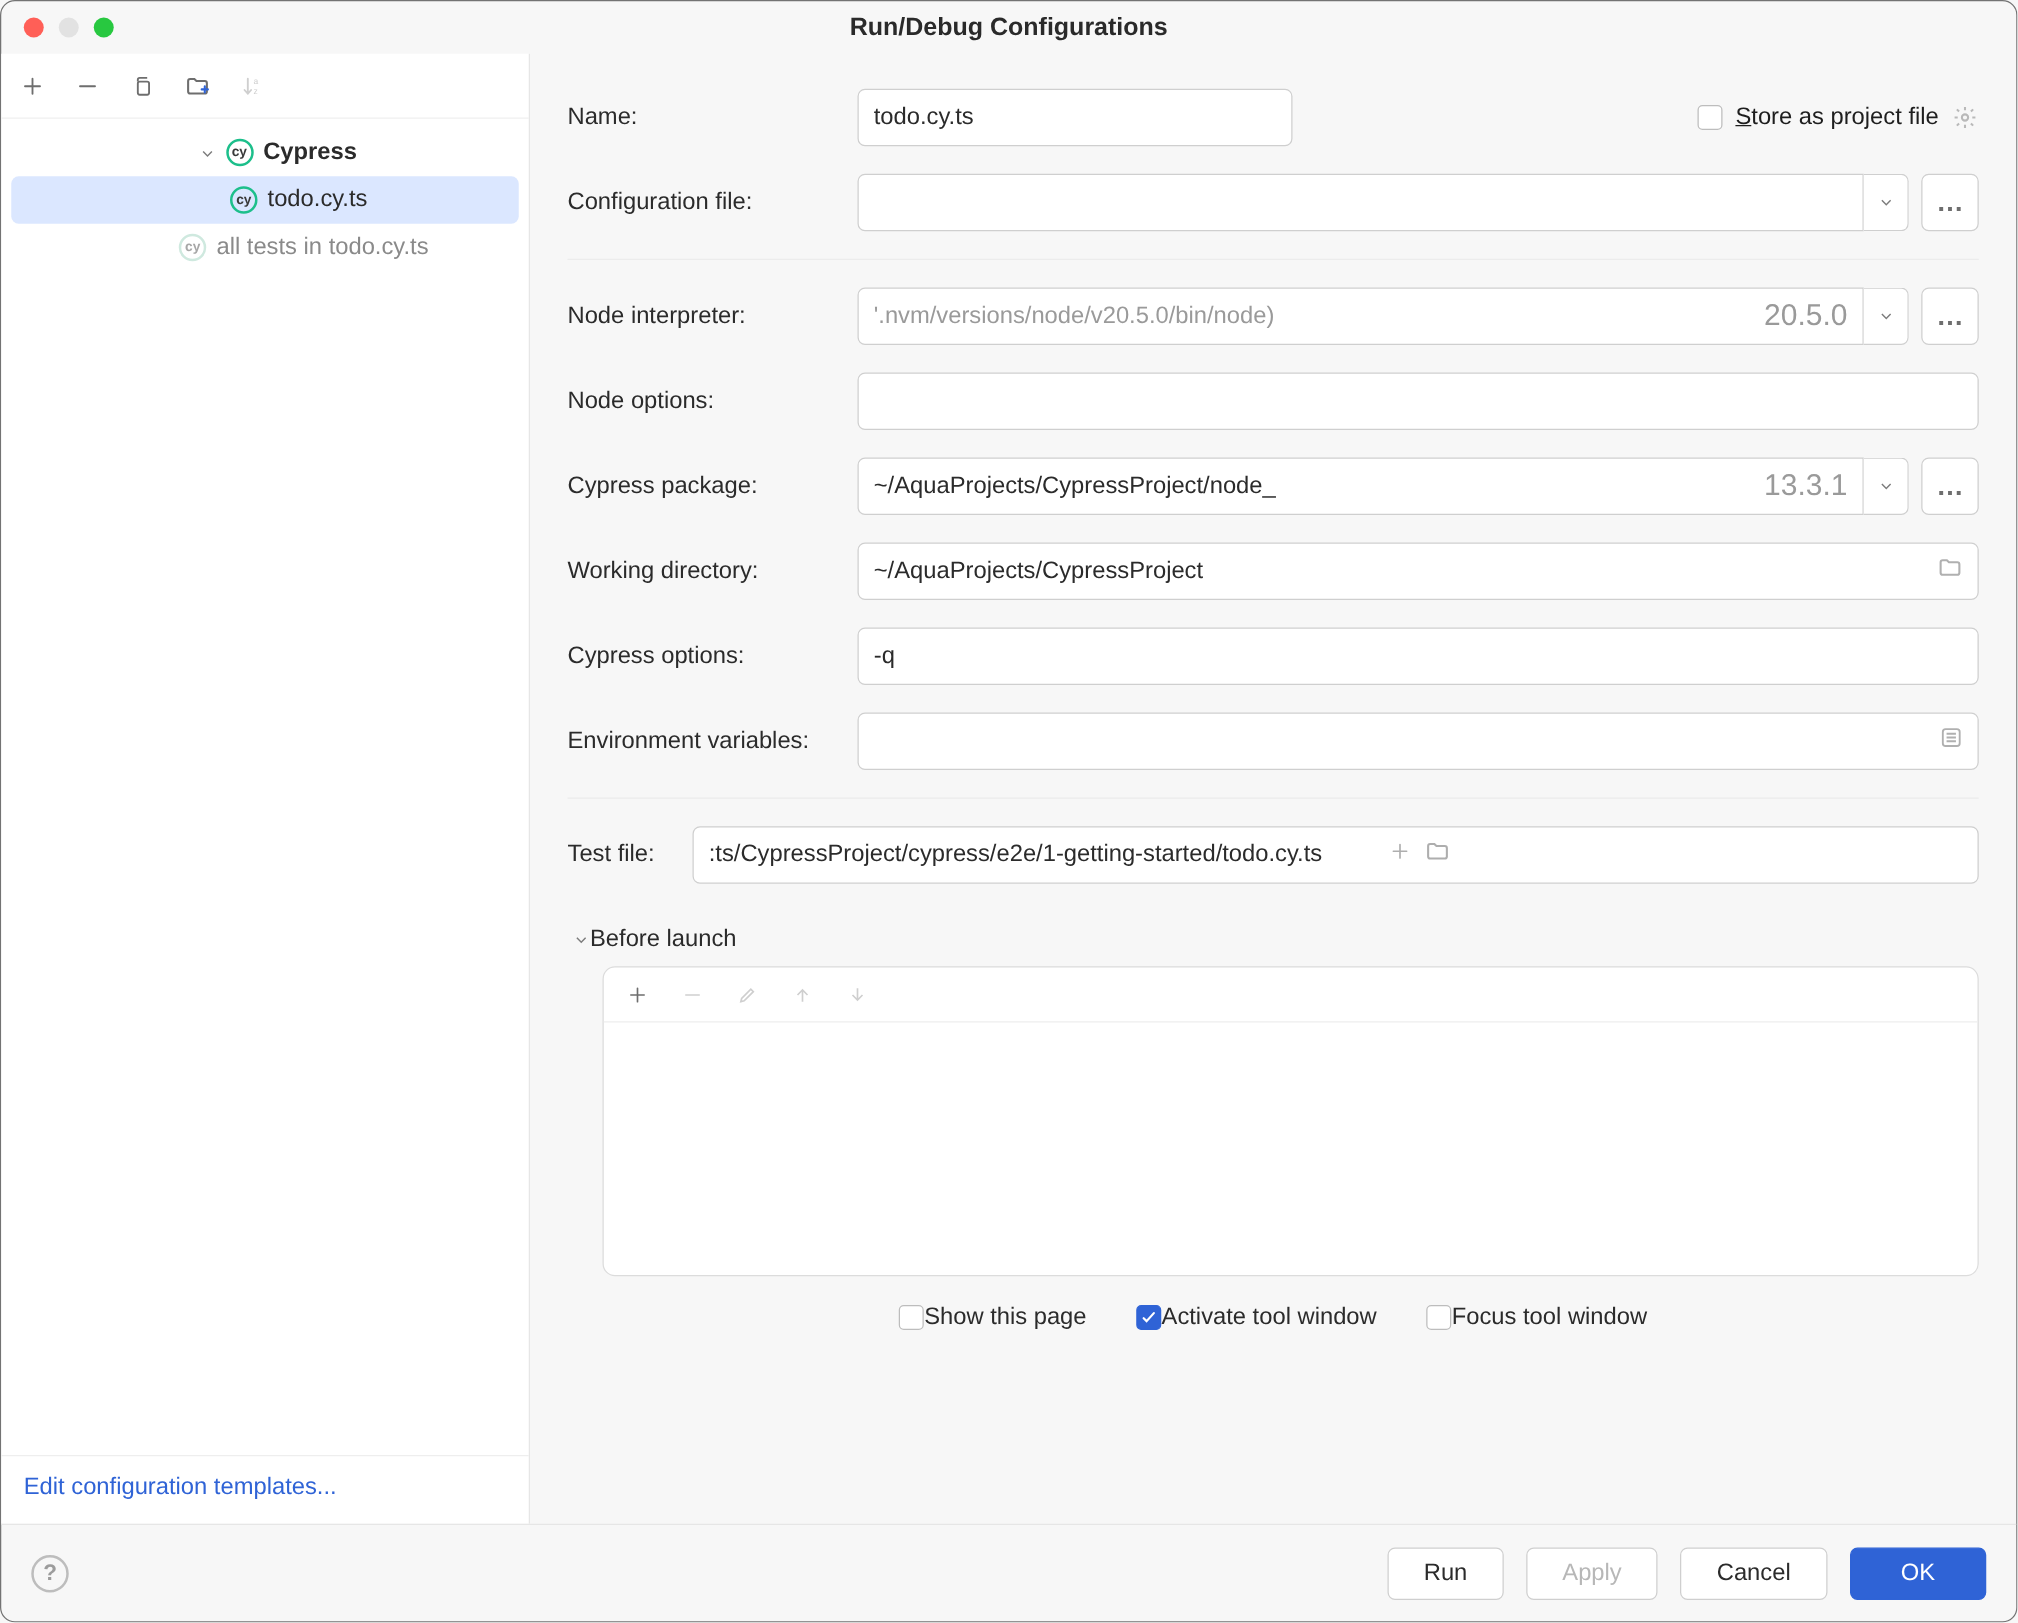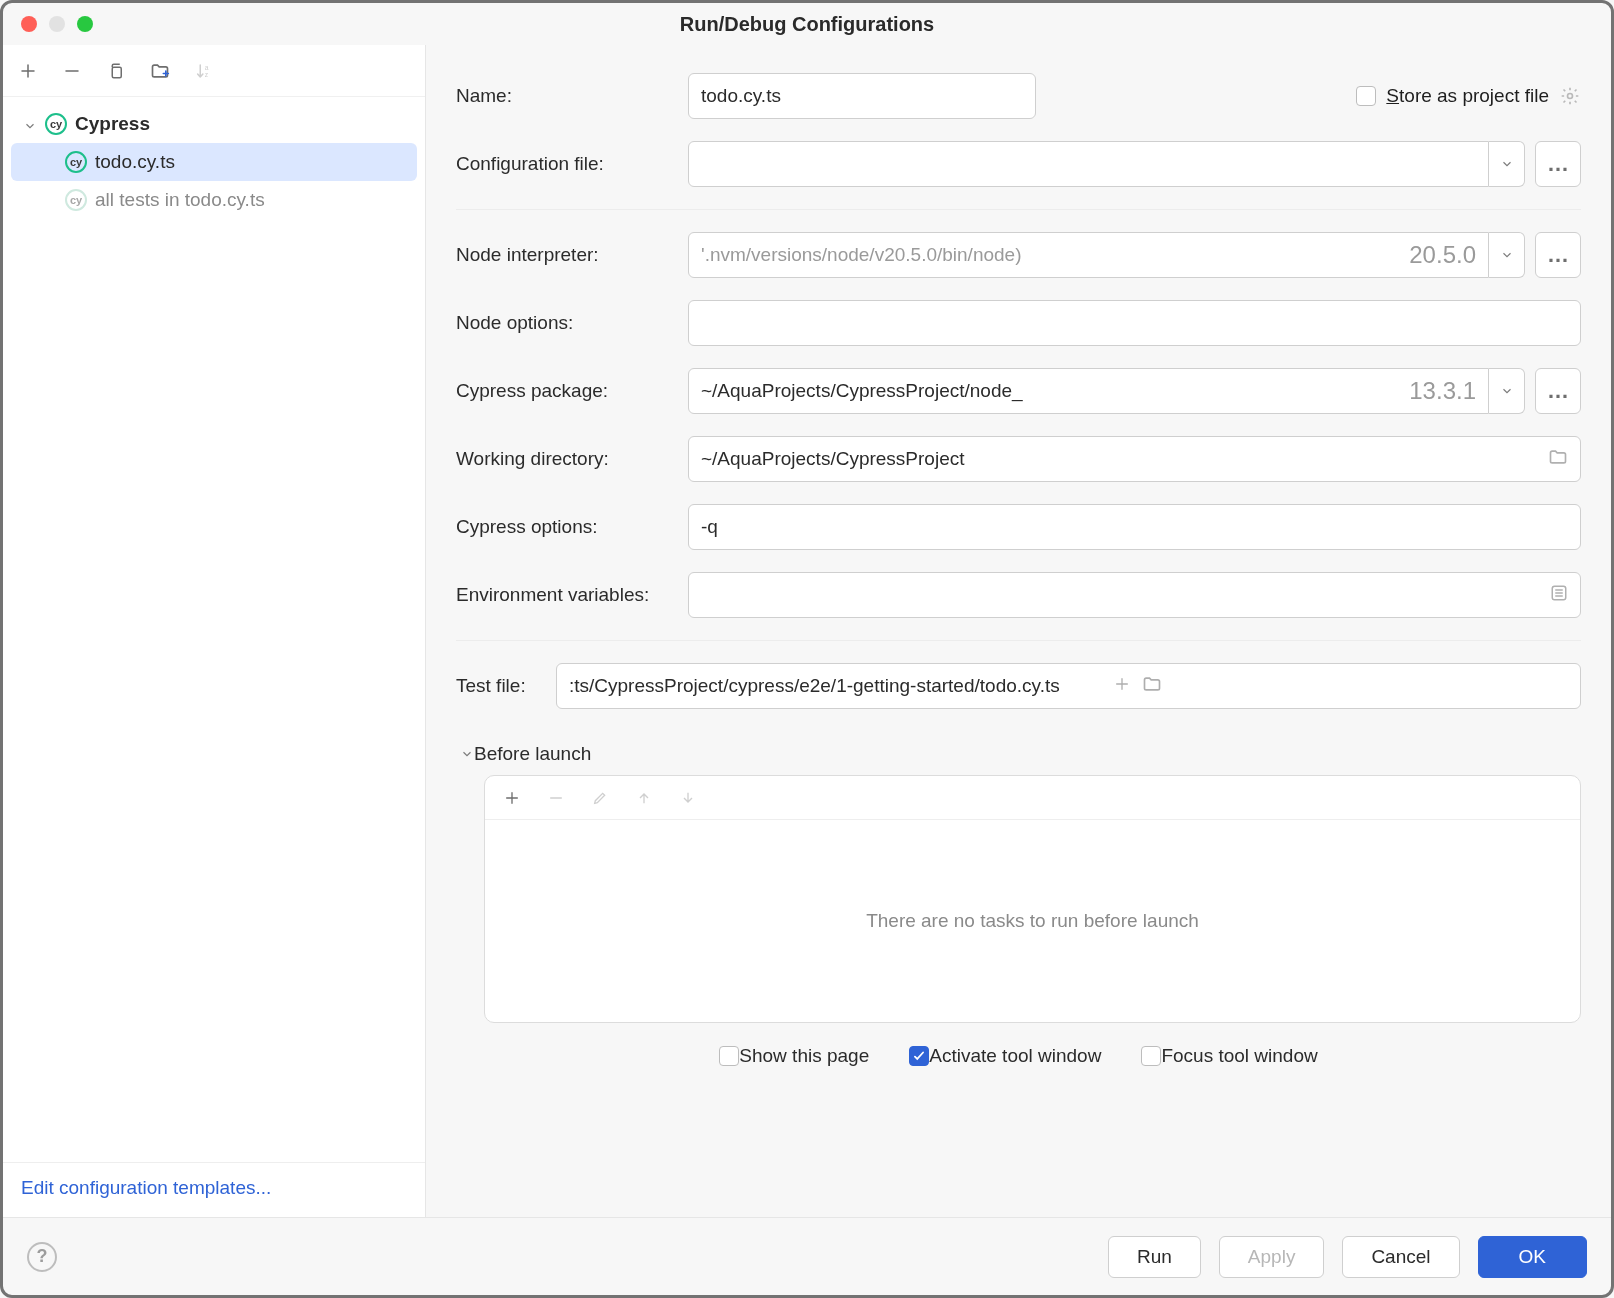--- a/index.html
+++ b/index.html
@@ -1,33 +1,33 @@
 <!DOCTYPE html>
 <html><head>
 <meta charset="utf-8">
 <style>
   * { box-sizing: border-box; margin: 0; padding: 0; }
   html, body { width: 1614px; height: 1298px; font-family: -apple-system, BlinkMacSystemFont, "Segoe UI", Arial, sans-serif; font-size: 19px; color: #1e1e1e; background: #f7f7f7; overflow: hidden; }
-  .window { width: 100%; height: 100%; background: #f7f7f7; border: 3px solid #737373; border-radius: 12px; display: flex; flex-direction: column; }
+  .window { width: 100%; height: 100%; background: #f7f7f7; border: 1px solid #737373; border-radius: 12px; display: flex; flex-direction: column; }
   .titlebar { height: 42px; display: flex; align-items: center; position: relative; }
   .traffic-lights { display: flex; gap: 12px; padding-left: 18px; }
   .tl { width: 16px; height: 16px; border-radius: 50%; }
   .tl-red { background: #ff5f57; }
   .tl-grey { background: #e2e2e2; }
   .tl-green { background: #28c840; }
   .title { position: absolute; left: 0; right: 0; text-align: center; font-weight: 700; font-size: 20px; color: #2a2a2a; }
   .content { flex: 1; display: flex; min-height: 0; }
   .sidebar { width: 423px; background: #fff; border-right: 1px solid #e6e6e6; display: flex; flex-direction: column; }
   .sb-toolbar { height: 52px; display: flex; align-items: center; gap: 22px; padding-left: 14px; border-bottom: 1px solid #f0f0f0; }
   .ico { width: 22px; height: 22px; display: inline-flex; align-items: center; justify-content: center; color: #6e6e6e; }
   .ico svg { display: block; }
   .ico.dim { color: #b9b9b9; }
   .ico.dim2 { color: #cfcfcf; }
   .tree { flex: 1; overflow: auto; padding-top: 8px; }
-  .tree-item { display: flex; align-items: center; height: 38px; padding-left: 20px; cursor: default; }
+  .tree-item { display: flex; align-items: center; height: 38px; padding-left: 20px; cursor: default; justify-content: center; }
   .tree-item.level1 { padding-left: 62px; }
   .tree-item.selected { background: #dbe7ff; border-radius: 6px; margin: 0 8px; padding-left: 54px; }
   .tree-item .chev { width: 16px; height: 16px; margin-right: 6px; color: #7c7c7c; }
   .cy-ico { width: 22px; height: 22px; border: 2px solid #1dbf8b; border-radius: 50%; display: inline-flex; align-items: center; justify-content: center; font-size: 11px; color: #3a3a3a; margin-right: 8px; font-weight: 600; }
   .cy-ico.muted { border-color: #cfe9df; color: #a7a7a7; }
   .tree-label { font-size: 19px; color: #2b2b2b; }
   .tree-label.bold { font-weight: 700; }
   .tree-label.muted { color: #8a8a8a; }
   .sb-footer { padding: 14px 18px 18px 18px; border-top: 1px solid #eee; }
   .sb-footer a { color: #2f63d6; text-decoration: none; font-size: 19px; }
@@ -301,21 +301,20 @@
               <svg width="16" height="16" viewBox="0 0 24 24">
                   <path d="M12 20V6M6 12l6-6 6 6" stroke="currentColor" stroke-width="2" fill="none"></path>
                 </svg>
             </span>
             <span class="ico dim2">
               <svg width="16" height="16" viewBox="0 0 24 24">
                   <path d="M12 4v14M6 12l6 6 6-6" stroke="currentColor" stroke-width="2" fill="none"></path>
                 </svg>
             </span>
           </div>
-          <div class="bl-empty">There are no tasks to run before launch</div>
         </div>
 
         <div class="opts-row">
           <label>
             <span class="chk"></span>
             <span>Show this page</span>
           </label>
           <label>
             <span class="chk checked">
               <svg width="14" height="14" viewBox="0 0 24 24">

